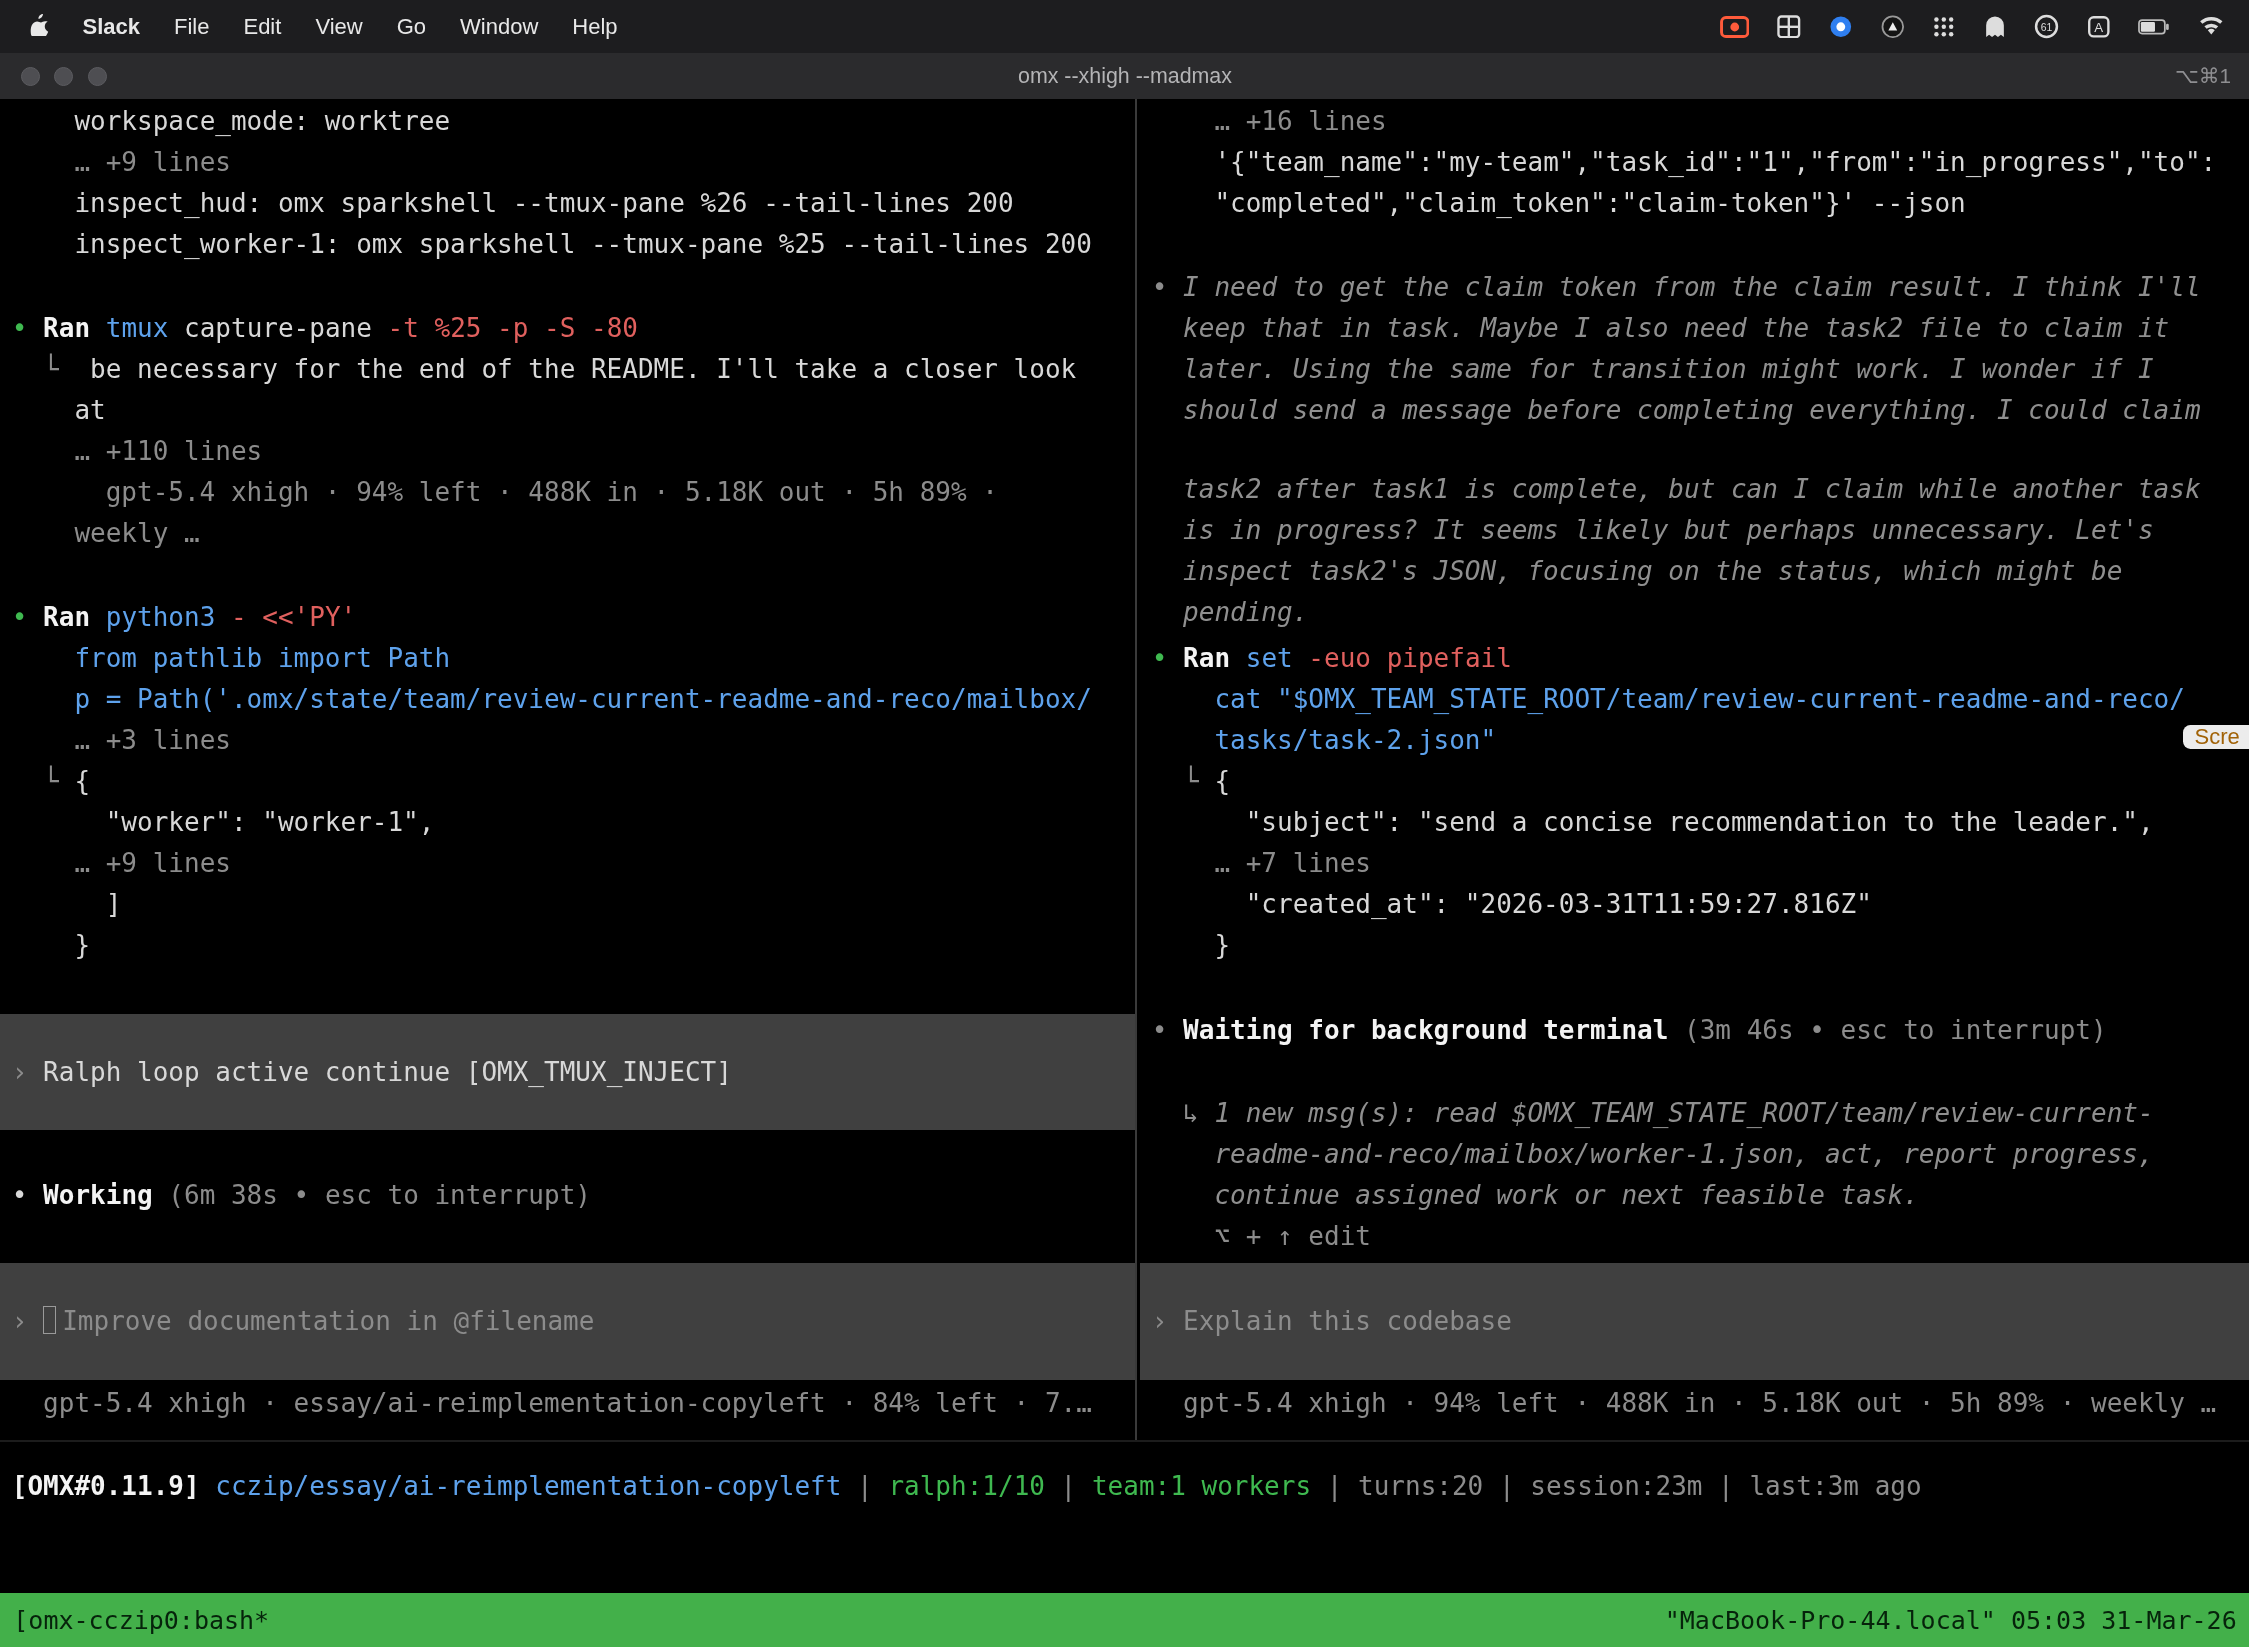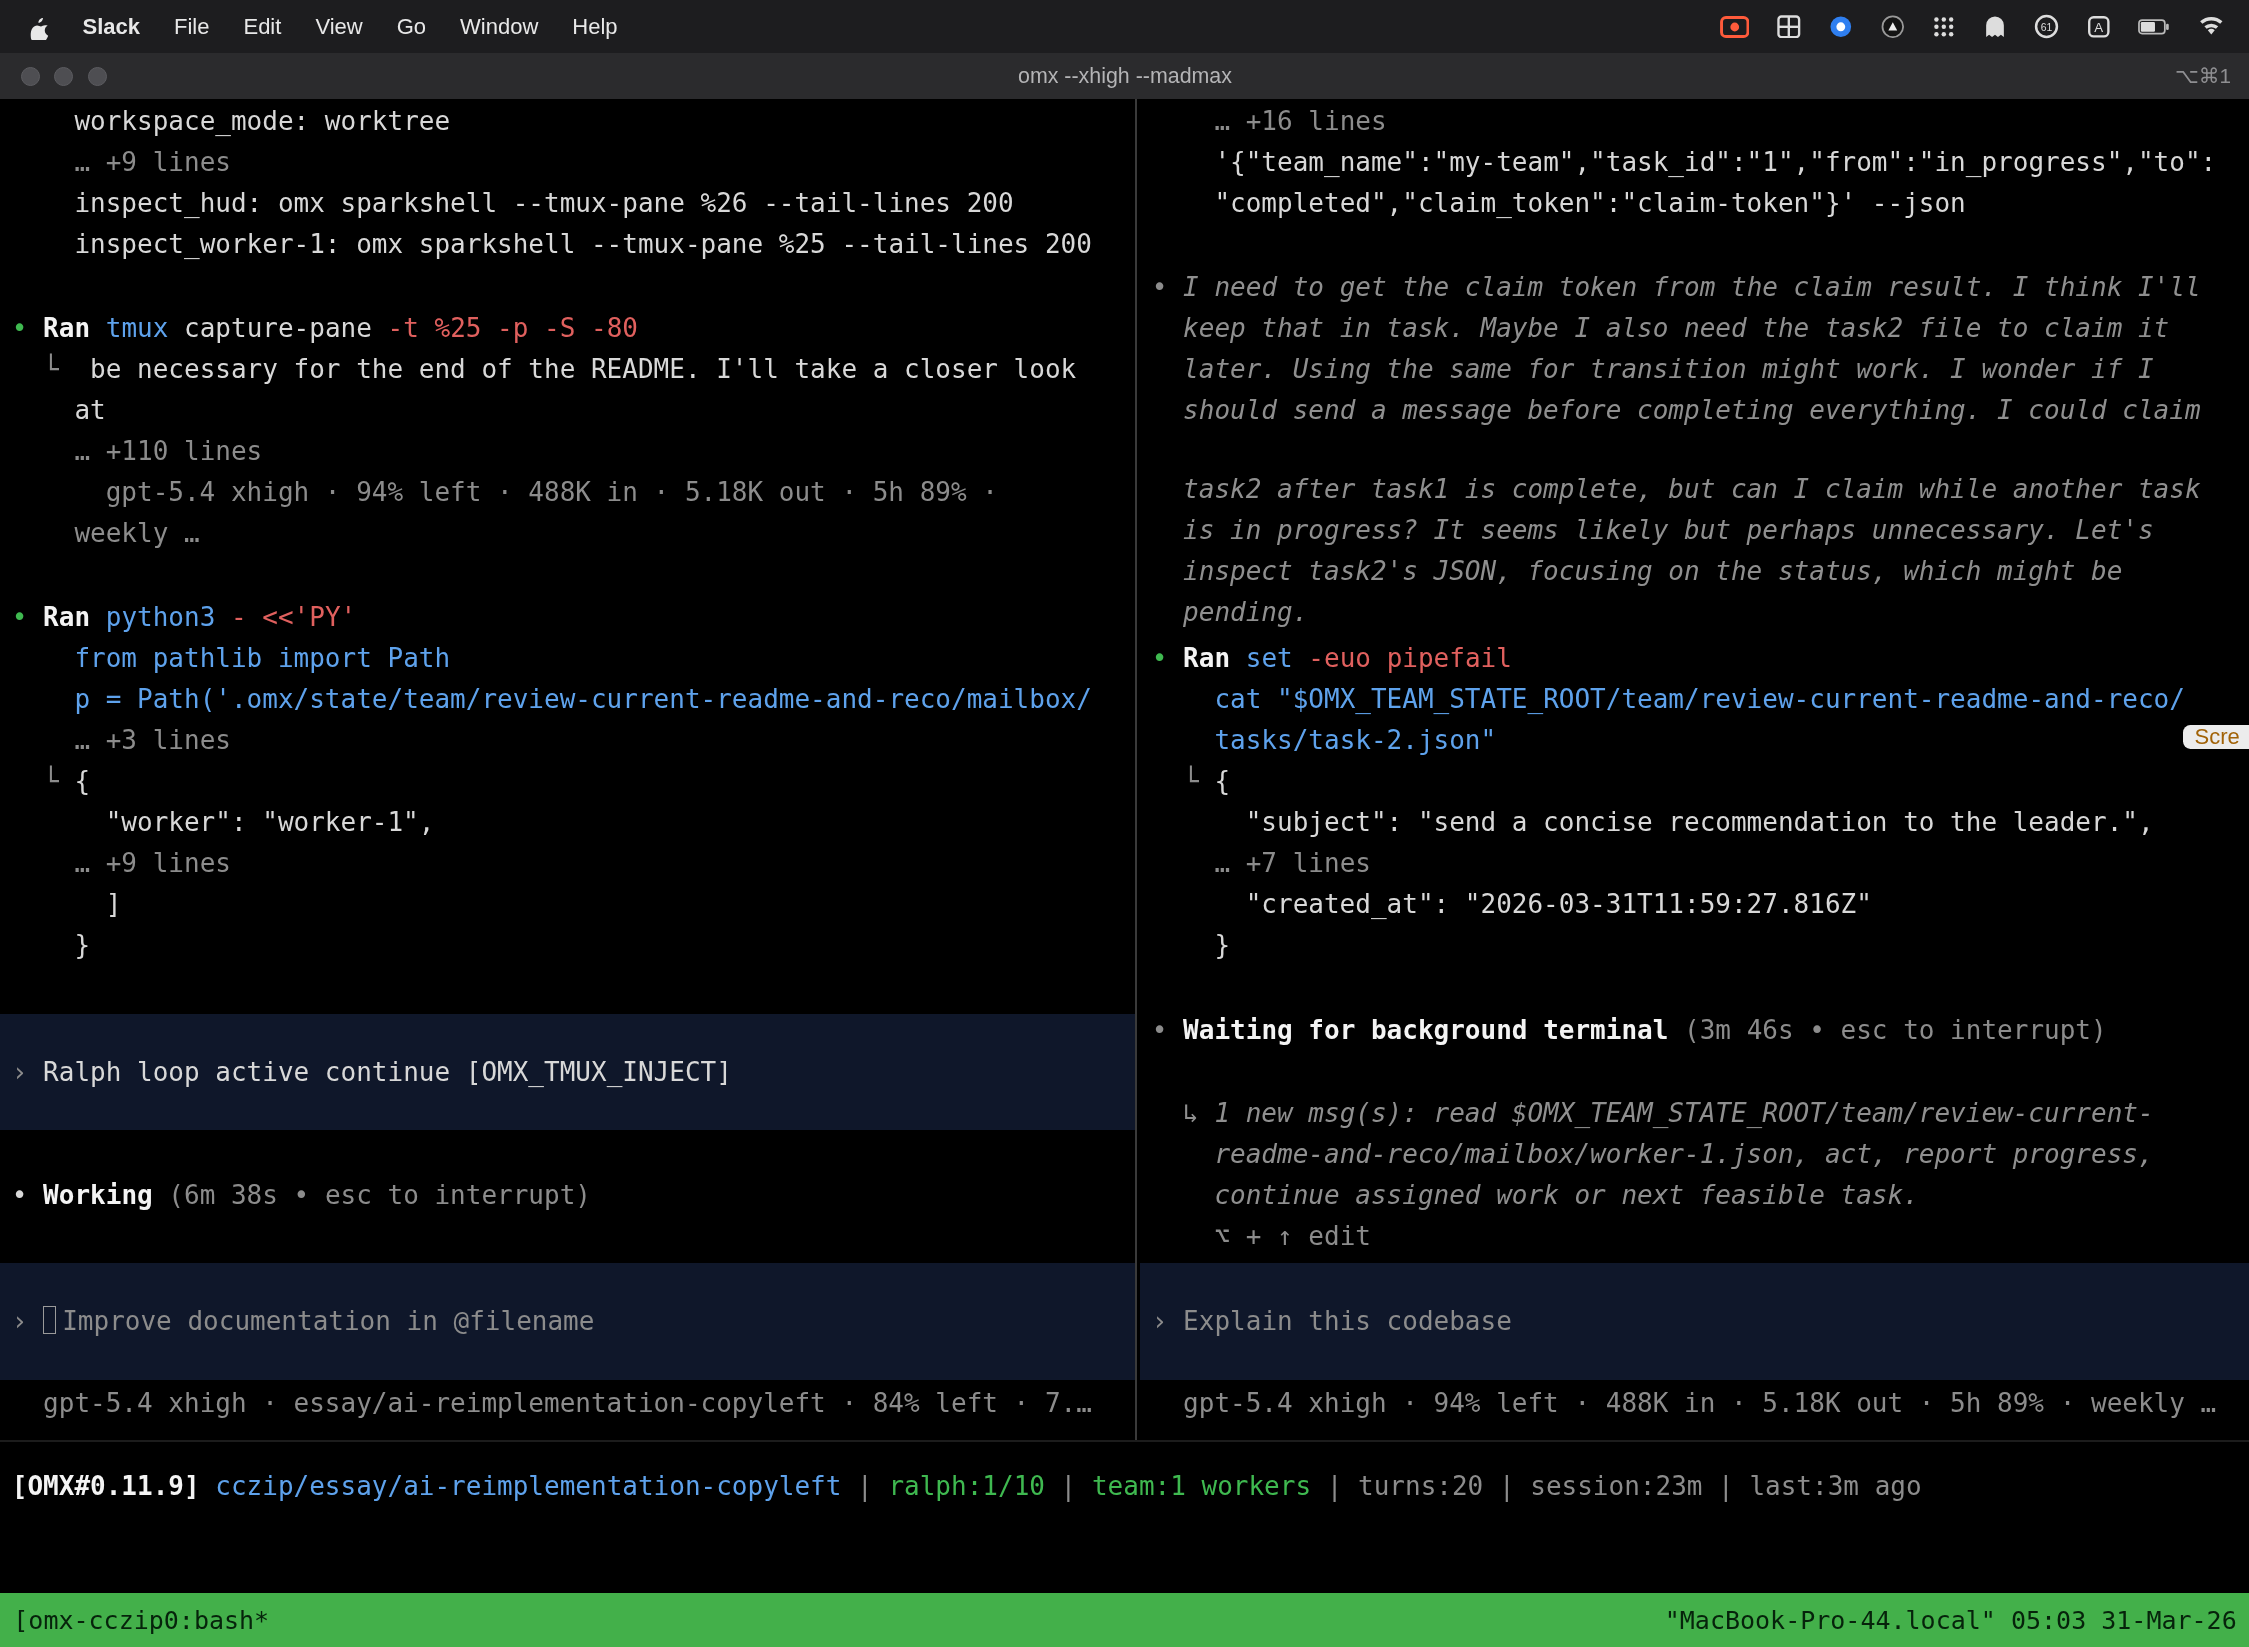--- a/index.html
+++ b/index.html
@@ -11,21 +11,21 @@
     position:relative;
     font-family:"Liberation Sans", sans-serif;
   }
 
   
   .menu-bar{
     position:absolute; top:0; left:0; right:0; height:53px;
     background:#1d1d1f; display:flex; align-items:center;
     padding:0 25px 0 29.5px; color:#e8e8e8; font-size:22px;
   }
-  .menu-left{display:flex; align-items:flex-end; gap:34px;}
+  .menu-left{display:flex; align-items:flex-start; gap:34px;}
   .menu-app{font-weight:bold;}
   .menu-item{cursor:default;}
   .menu-right{margin-left:auto; display:flex; align-items:center; gap:28px;}
   .mb-icon{display:flex; align-items:center; justify-content:center;}
 
   
   .title-bar{
     position:absolute; top:53px; left:0; right:0; height:46px;
     background:#2b2b2d; display:flex; align-items:center;justify-content:flex-end;
   }
@@ -50,21 +50,21 @@
   .seg-w{color:#d8d8d8;}
   .seg-g{color:#8c8c8c;}
   .seg-b{color:#f4f4f4; font-weight:bold;}
   .seg-bl{color:#5ea2ec;}
   .seg-rd{color:#e0605e;}
   .seg-gn{color:#3fb950;}
   .seg-it{color:#8f8f8f; font-style:italic;}
   .seg-cur{display:inline-block; width:12.5px; height:28px; border:1.5px solid #9a9a9a; vertical-align:-4.4px; margin-right:6.6px;}
 
   .input-bar{
-    position:absolute; background:#0f172a;
+    position:absolute; background:#404040;
     display:flex; align-items:center;
   }
   .input-bar .bar-lines{padding-left:11.8px; width:100%;}
 
   .divider{position:absolute; left:1135px; top:0; width:2.2px; height:1341px; background:#3a3a3a;}
   .bottom-sep{position:absolute; top:1341px; left:0; right:0; height:1.5px; background:#1c1c1c;}
 
   .tooltip{
     position:absolute; top:626px; right:0; height:24px;
     background:#ececec; color:#a16207;

